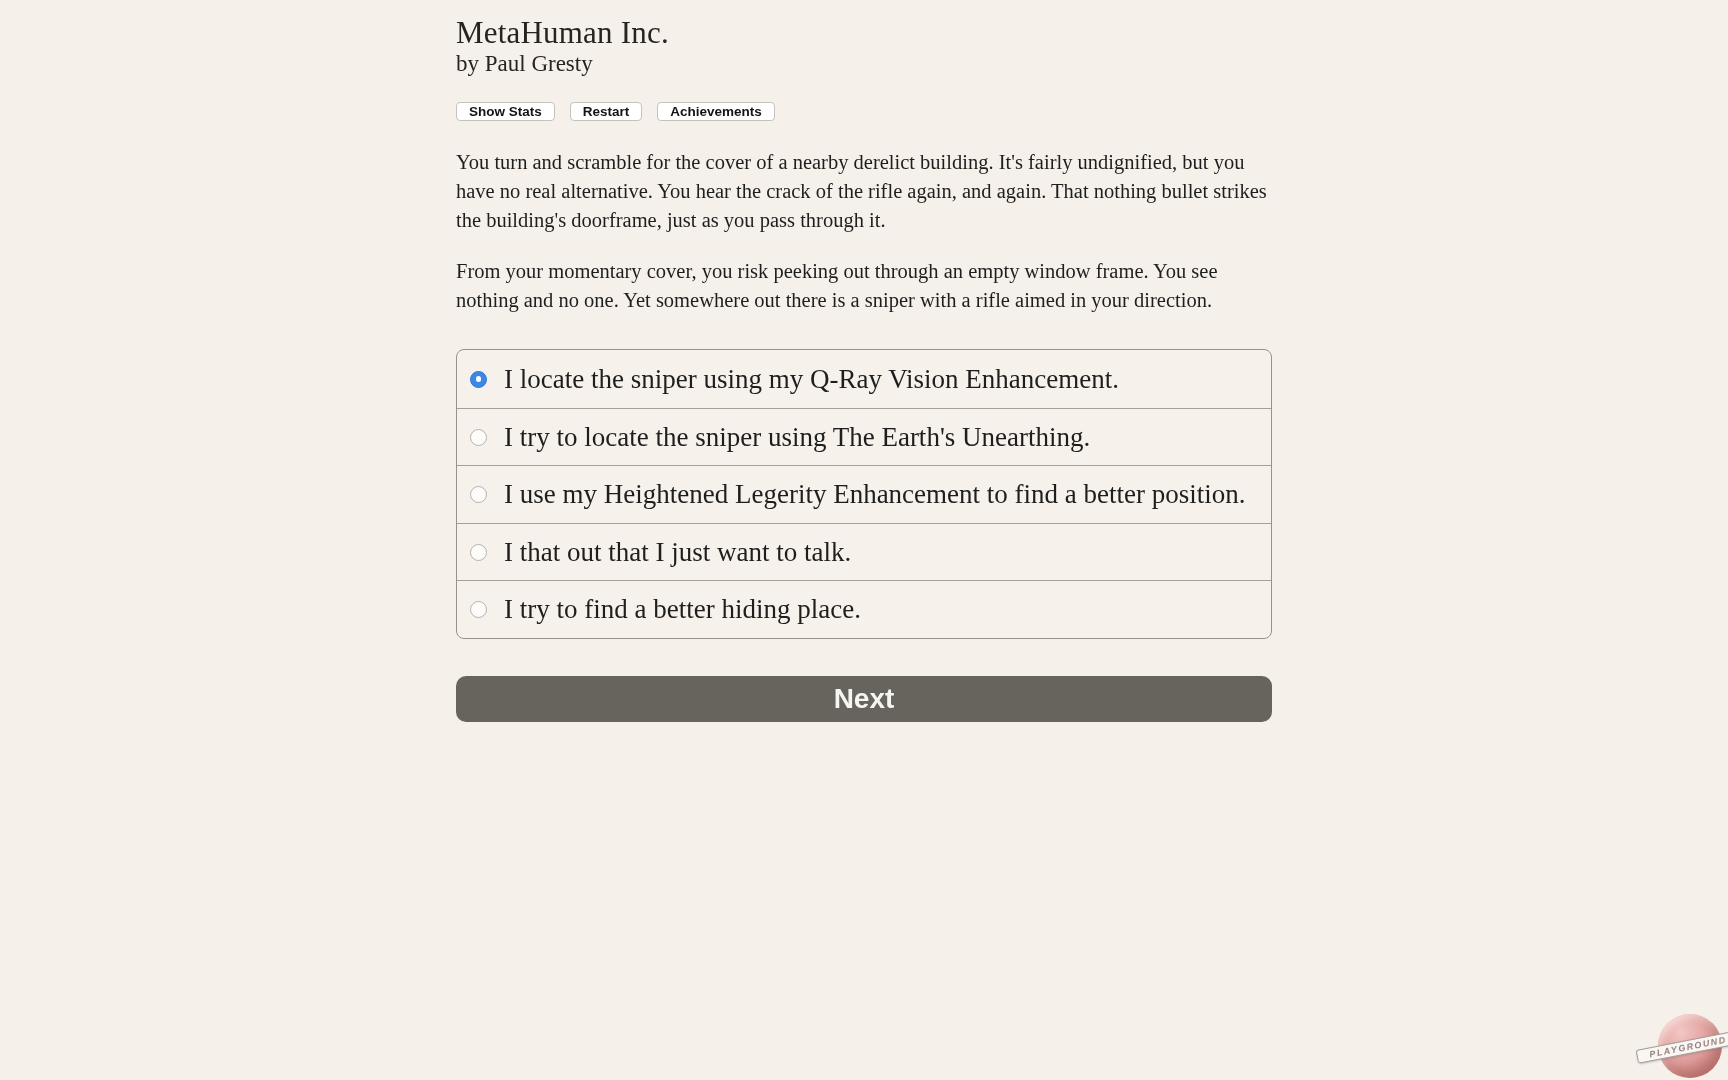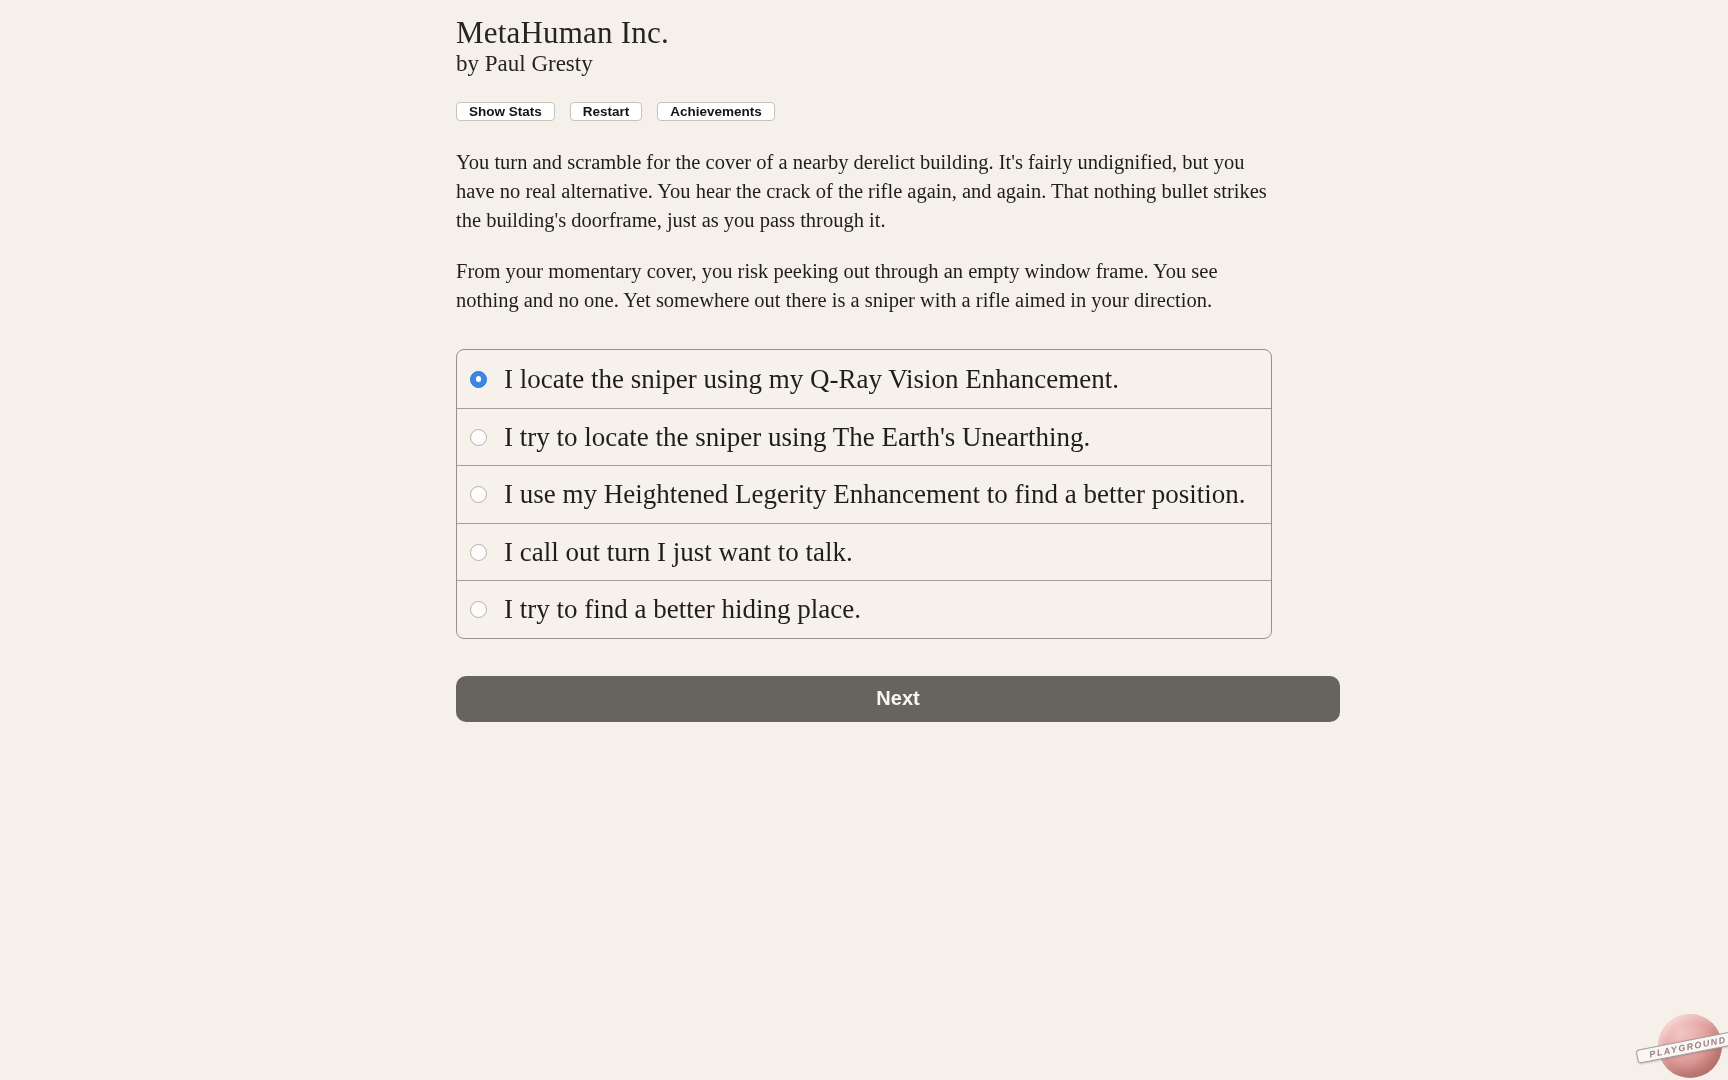--- a/index.html
+++ b/index.html
@@ -87,29 +87,29 @@
     border-radius: 50%;
     background: #ffffff;
   }
   .choice-label {
     margin-left: 17px;
     font-size: 27px;
     color: #1e1e1e;
   }
   .next-button {
     display: block;
-    width: 884px;
+    width: 816px;
     height: 46px;
     margin-top: 37px;
     background: #67645e;
     border: none;
     border-radius: 10px;
     color: #f7f5f2;
     font-family: "Liberation Sans", sans-serif;
-    font-size: 20px;
+    font-size: 28px;
     font-weight: 700;
     cursor: pointer;
   }
   .watermark {
     position: fixed;
     right: -12px;
     bottom: -10px;
     width: 104px;
     height: 96px;
     opacity: 0.92;
@@ -178,21 +178,21 @@
     <div class="choice-row">
       <span class="radio"></span>
       <span class="choice-label">I try to locate the sniper using The Earth's Unearthing.</span>
     </div>
     <div class="choice-row">
       <span class="radio"></span>
       <span class="choice-label">I use my Heightened Legerity Enhancement to find a better position.</span>
     </div>
     <div class="choice-row">
       <span class="radio"></span>
-      <span class="choice-label">I call out turn I just want to talk.</span>
+      <span class="choice-label">I that out that I just want to talk.</span>
     </div>
     <div class="choice-row">
       <span class="radio"></span>
       <span class="choice-label">I try to find a better hiding place.</span>
     </div>
   </div>
 
   <button class="next-button">Next</button>
 
 </div>

